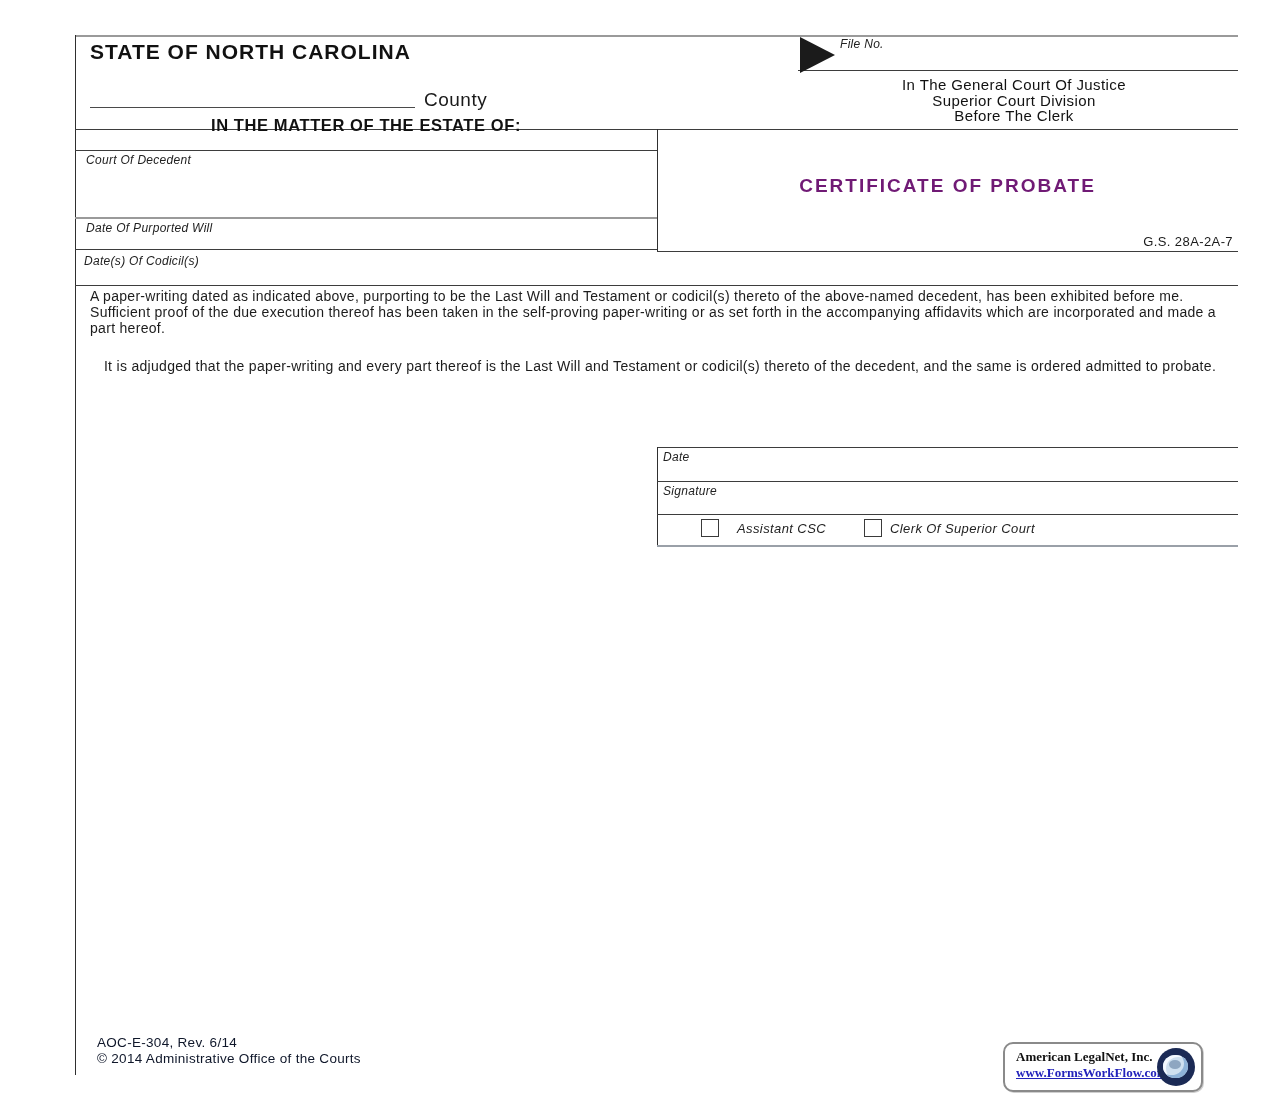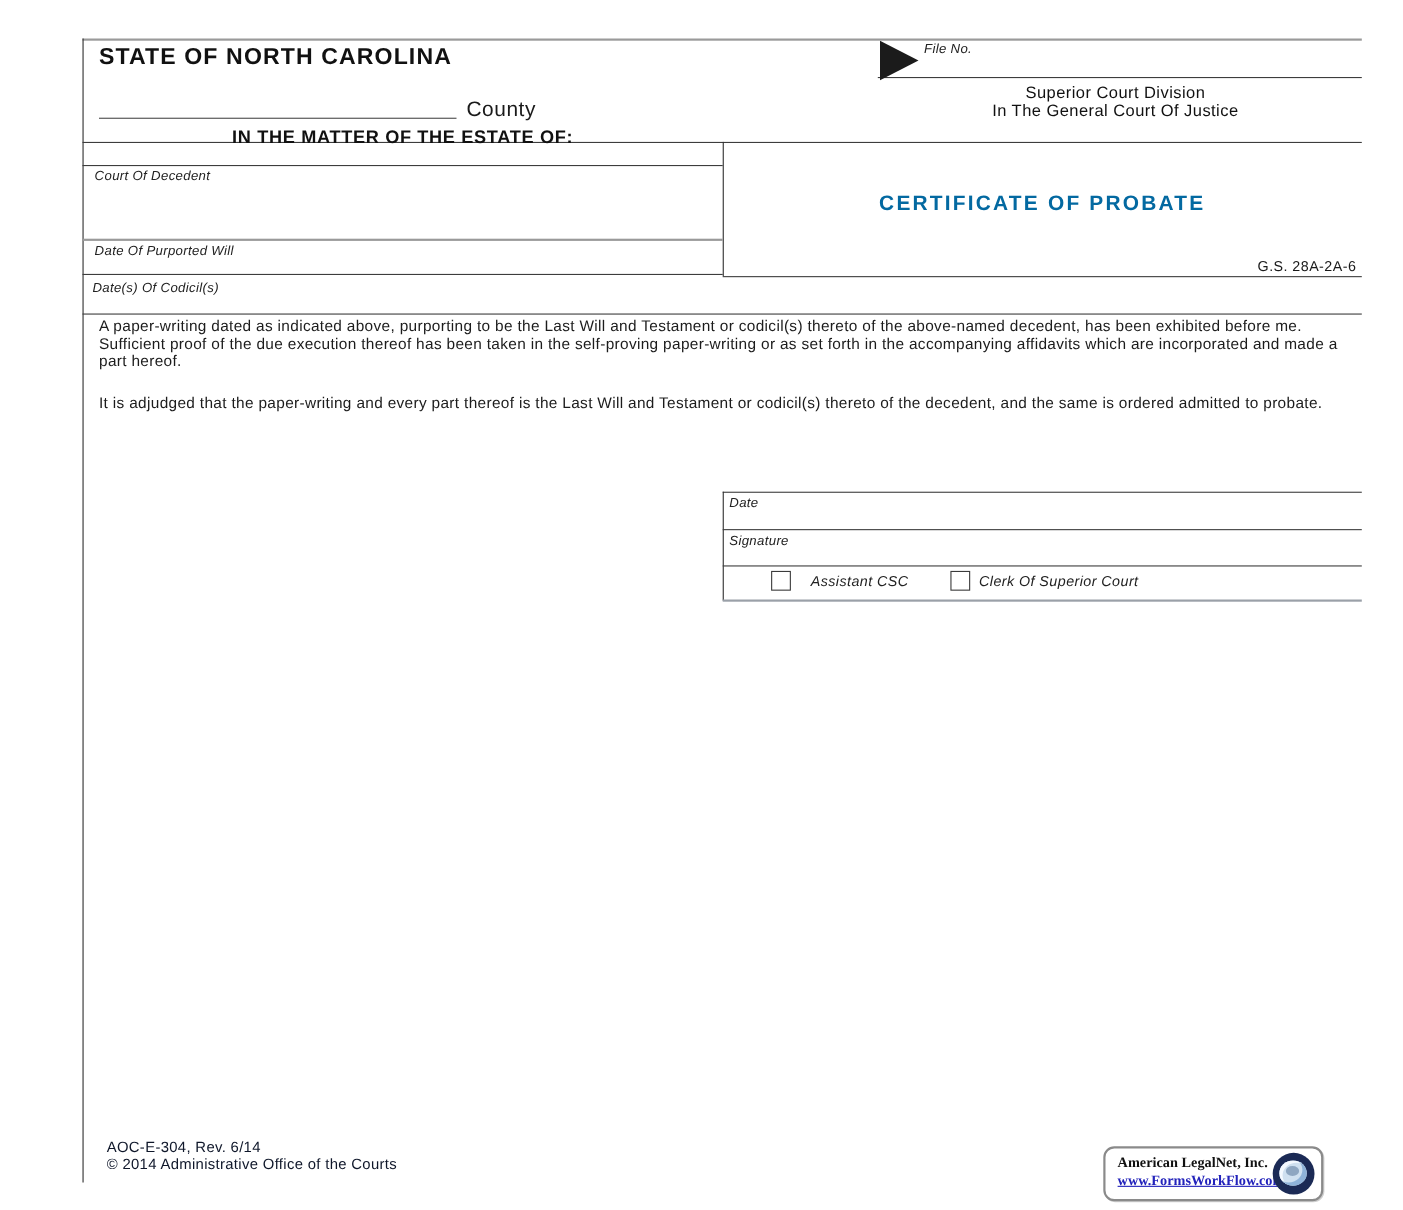--- a/index.html
+++ b/index.html
@@ -9,21 +9,21 @@
   }
   .abs{position:absolute;}
   .hline{position:absolute;height:1px;background:#3d3d3d;}
   .hline.gray{height:2px;background:#9a9a9a;}
   .vline{position:absolute;width:1px;background:#2f2f2f;}
   .state-title{font-size:21px;font-weight:bold;letter-spacing:1px;color:#111;}
   .county-label{font-size:19px;letter-spacing:0.5px;}
   .small-italic{font-size:12px;font-style:italic;color:#222;letter-spacing:0.3px;}
   .court-lines{font-size:15px;line-height:15.5px;text-align:center;letter-spacing:0.4px;color:#111;}
   .estate-title{font-size:16.5px;font-weight:bold;text-align:center;letter-spacing:0.6px;color:#111;}
-  .cert-title{font-size:19px;font-weight:bold;text-align:center;letter-spacing:2px;color:#0369a1;}
+  .cert-title{font-size:19px;font-weight:bold;text-align:center;letter-spacing:2px;color:#701a75;}
   .statute{font-size:13px;text-align:right;letter-spacing:0.4px;}
   .bodytext{font-size:14px;line-height:16px;letter-spacing:0.3px;color:#1c1c1c;}
   .arrow{
     position:absolute;width:0;height:0;
     border-top:18px solid transparent;border-bottom:18px solid transparent;
     border-left:35px solid #1b1b1b;
   }
   .checkbox{
     position:absolute;width:16px;height:16px;border:1px solid #3a3a3a;background:#fff;
   }
@@ -60,49 +60,50 @@
 
   <div class="abs state-title" style="left:90px;top:40px;">STATE OF NORTH CAROLINA</div>
   <div class="hline" style="left:90px;top:107px;width:325px;background:#4a4a4a;"></div>
   <div class="abs county-label" style="left:424px;top:89px;">County</div>
 
   <div class="hline" style="left:798px;top:70px;width:440px;"></div>
   <div class="arrow" style="left:800px;top:37px;"></div>
   <div class="abs small-italic" style="left:840px;top:37px;">File No.</div>
 
   <div class="abs court-lines" style="left:790px;top:77px;width:448px;">
+    <div>In The General Court Of Justice</div>
     <div>Superior Court Division</div>
-    <div>In The General Court Of Justice</div>
+    <div>Before The Clerk</div>
   </div>
 
   <div class="hline" style="left:75px;top:129px;width:1163px;"></div>
 
   <div class="vline" style="left:657px;top:129px;height:122px;"></div>
 
   <div class="abs estate-title" style="left:76px;top:116px;width:580px;">IN THE MATTER OF THE ESTATE OF:</div>
   <div class="hline" style="left:75px;top:150px;width:582px;"></div>
 
   <div class="field" style="left:76px;top:151px;width:580px;height:66px;"></div>
   <div class="abs small-italic" style="left:86px;top:153px;">Court Of Decedent</div>
   <div class="hline gray" style="left:75px;top:217px;width:582px;"></div>
 
   <div class="field" style="left:76px;top:219px;width:580px;height:29px;"></div>
   <div class="abs small-italic" style="left:86px;top:221px;">Date Of Purported Will</div>
   <div class="hline" style="left:75px;top:249px;width:582px;"></div>
 
   <div class="abs cert-title" style="left:657px;top:175px;width:581px;">CERTIFICATE OF PROBATE</div>
-  <div class="abs statute" style="left:657px;top:234px;width:576px;">G.S. 28A-2A-6</div>
+  <div class="abs statute" style="left:657px;top:234px;width:576px;">G.S. 28A-2A-7</div>
   <div class="hline" style="left:657px;top:251px;width:581px;"></div>
 
   <div class="field" style="left:76px;top:252px;width:1160px;height:31px;"></div>
   <div class="abs small-italic" style="left:84px;top:254px;">Date(s) Of Codicil(s)</div>
   <div class="hline" style="left:75px;top:285px;width:1163px;"></div>
 
   <div class="abs bodytext" style="left:90px;top:288px;width:1140px;">A paper-writing dated as indicated above, purporting to be the Last Will and Testament or codicil(s) thereto of the above-named decedent, has been exhibited before me. Sufficient proof of the due execution thereof has been taken in the self-proving paper-writing or as set forth in the accompanying affidavits which are incorporated and made a part hereof.</div>
-  <div class="abs bodytext" style="left:90px;top:358px;width:1140px;">It is adjudged that the paper-writing and every part thereof is the Last Will and Testament or codicil(s) thereto of the decedent, and the same is ordered admitted to probate.</div>
+  <div class="abs bodytext" style="left:90px;top:358px;width:1140px;text-align:center;">It is adjudged that the paper-writing and every part thereof is the Last Will and Testament or codicil(s) thereto of the decedent, and the same is ordered admitted to probate.</div>
 
   <div class="hline" style="left:657px;top:447px;width:581px;"></div>
   <div class="vline" style="left:657px;top:447px;height:99px;"></div>
 
   <div class="field" style="left:658px;top:448px;width:580px;height:32px;"></div>
   <div class="abs small-italic" style="left:663px;top:450px;">Date</div>
   <div class="hline" style="left:657px;top:481px;width:581px;"></div>
 
   <div class="field" style="left:658px;top:482px;width:580px;height:31px;"></div>
   <div class="abs small-italic" style="left:663px;top:484px;">Signature</div>

